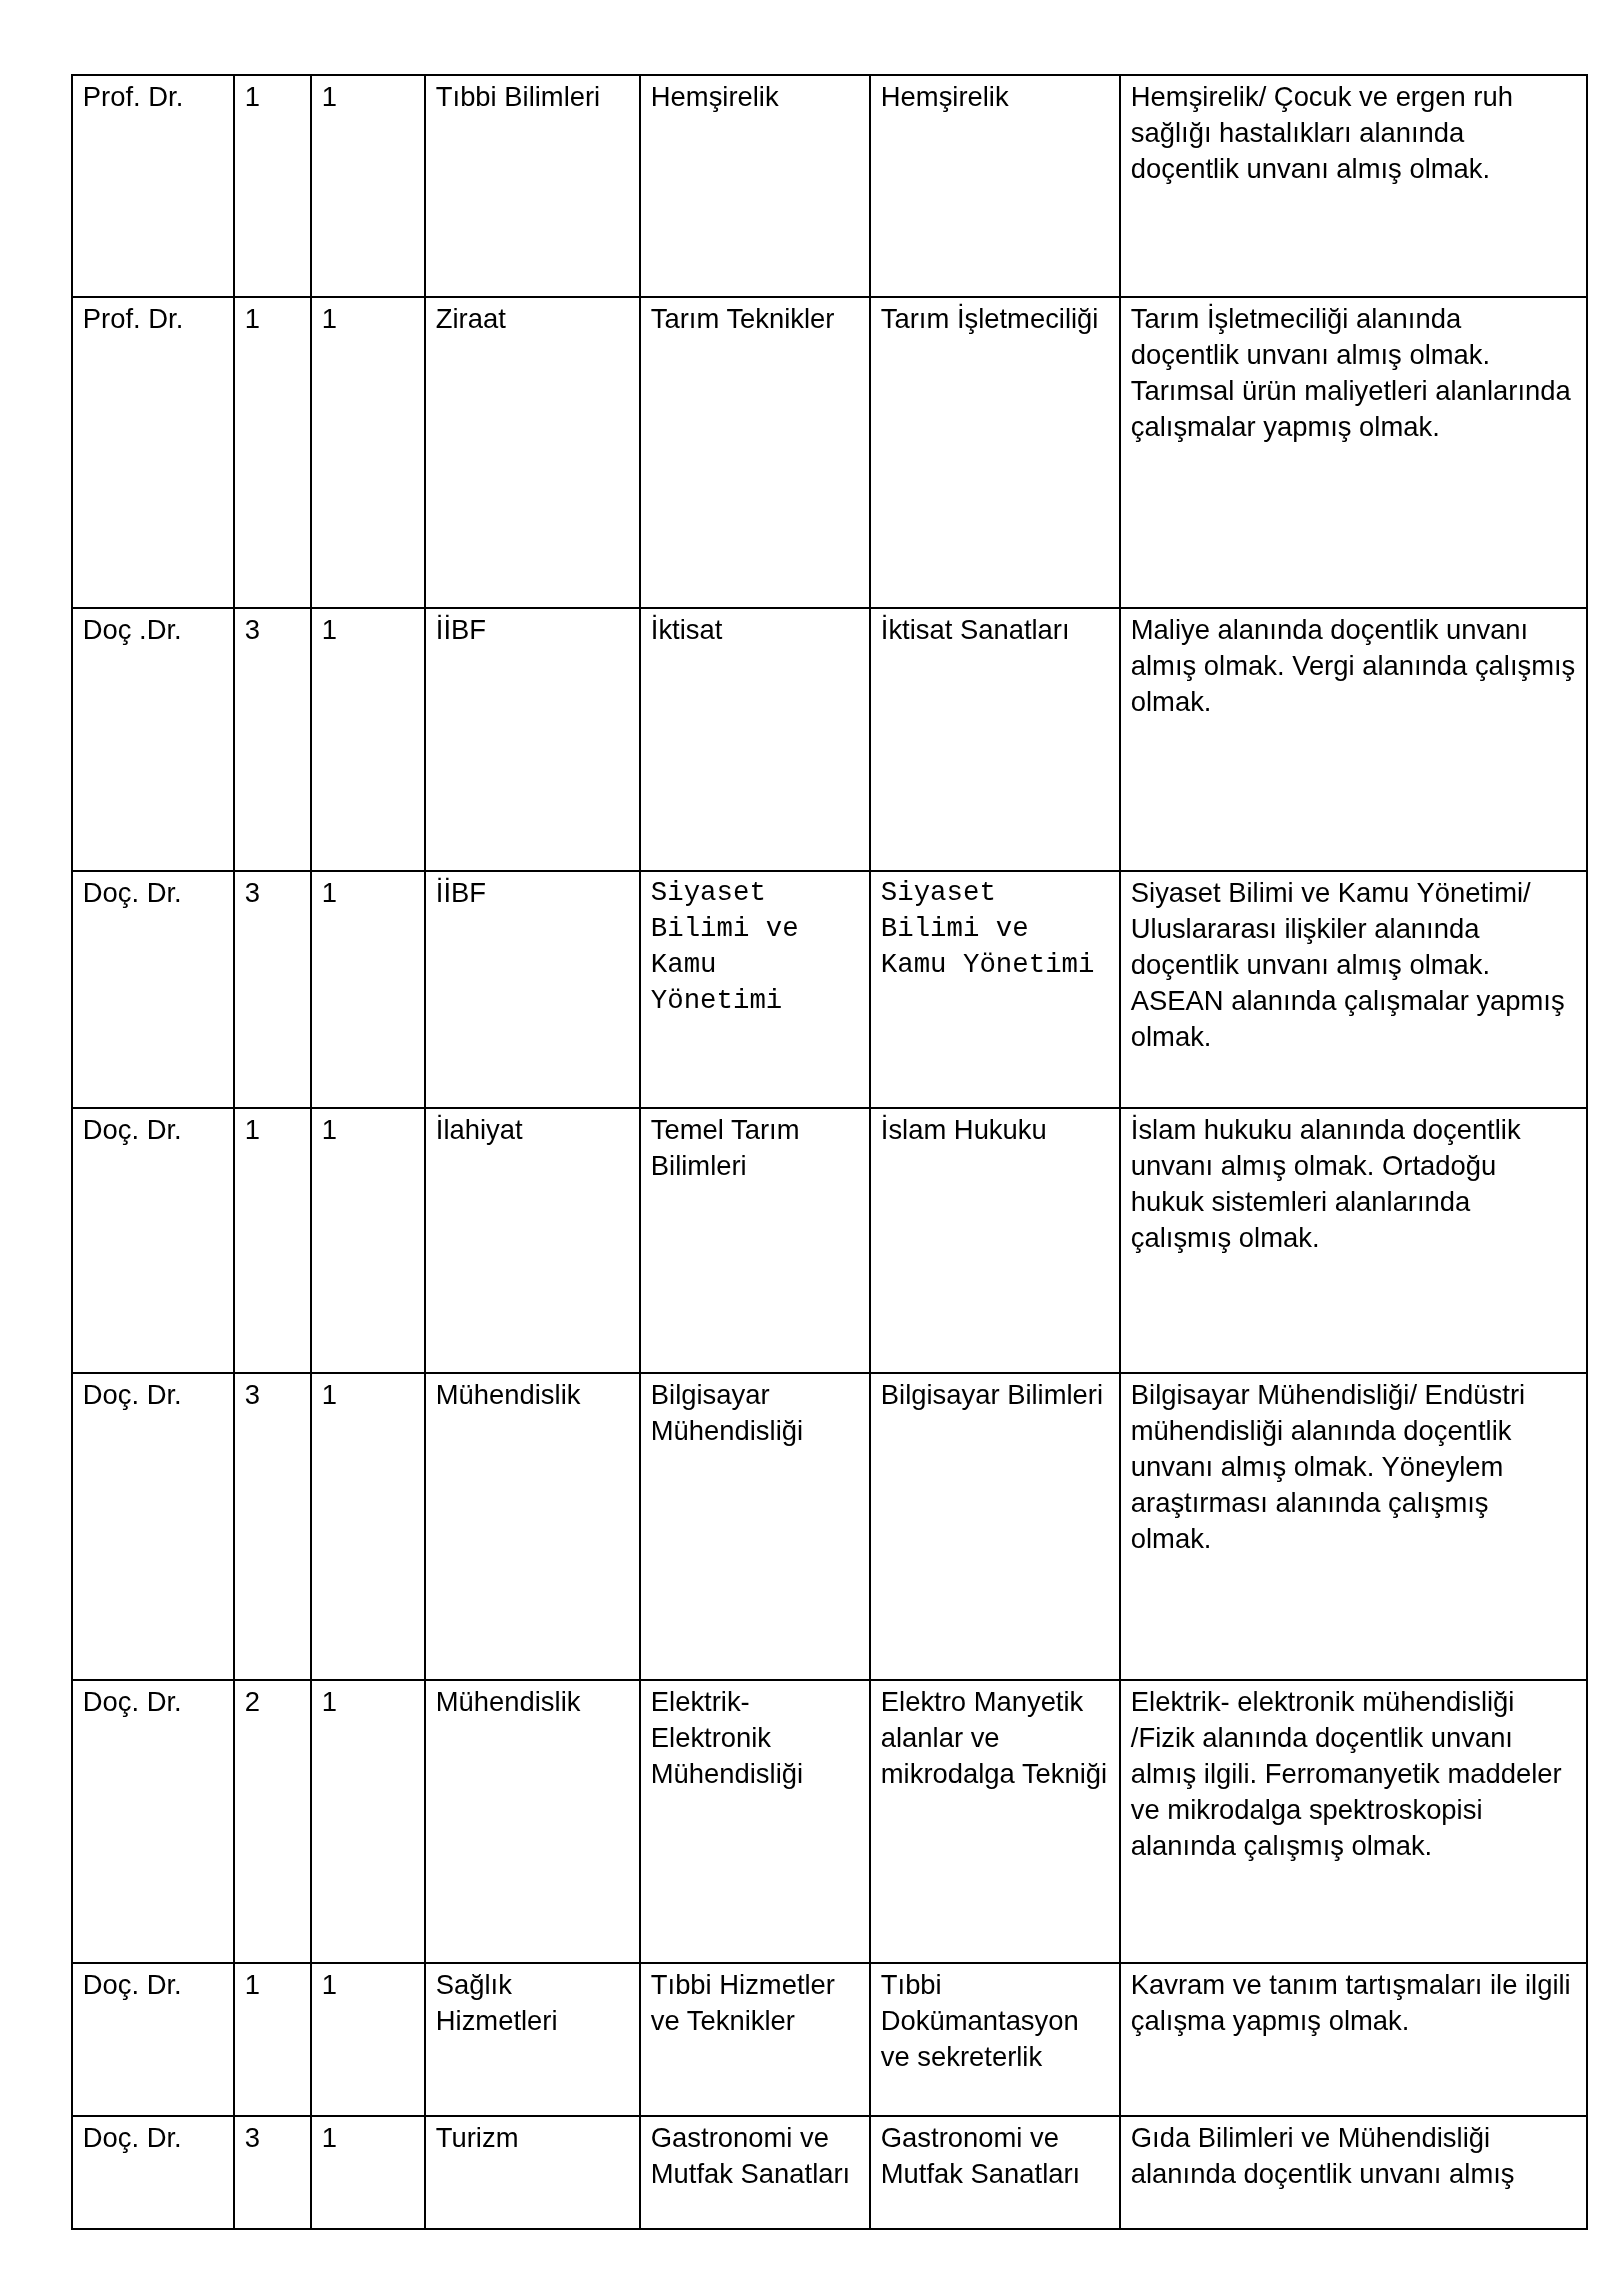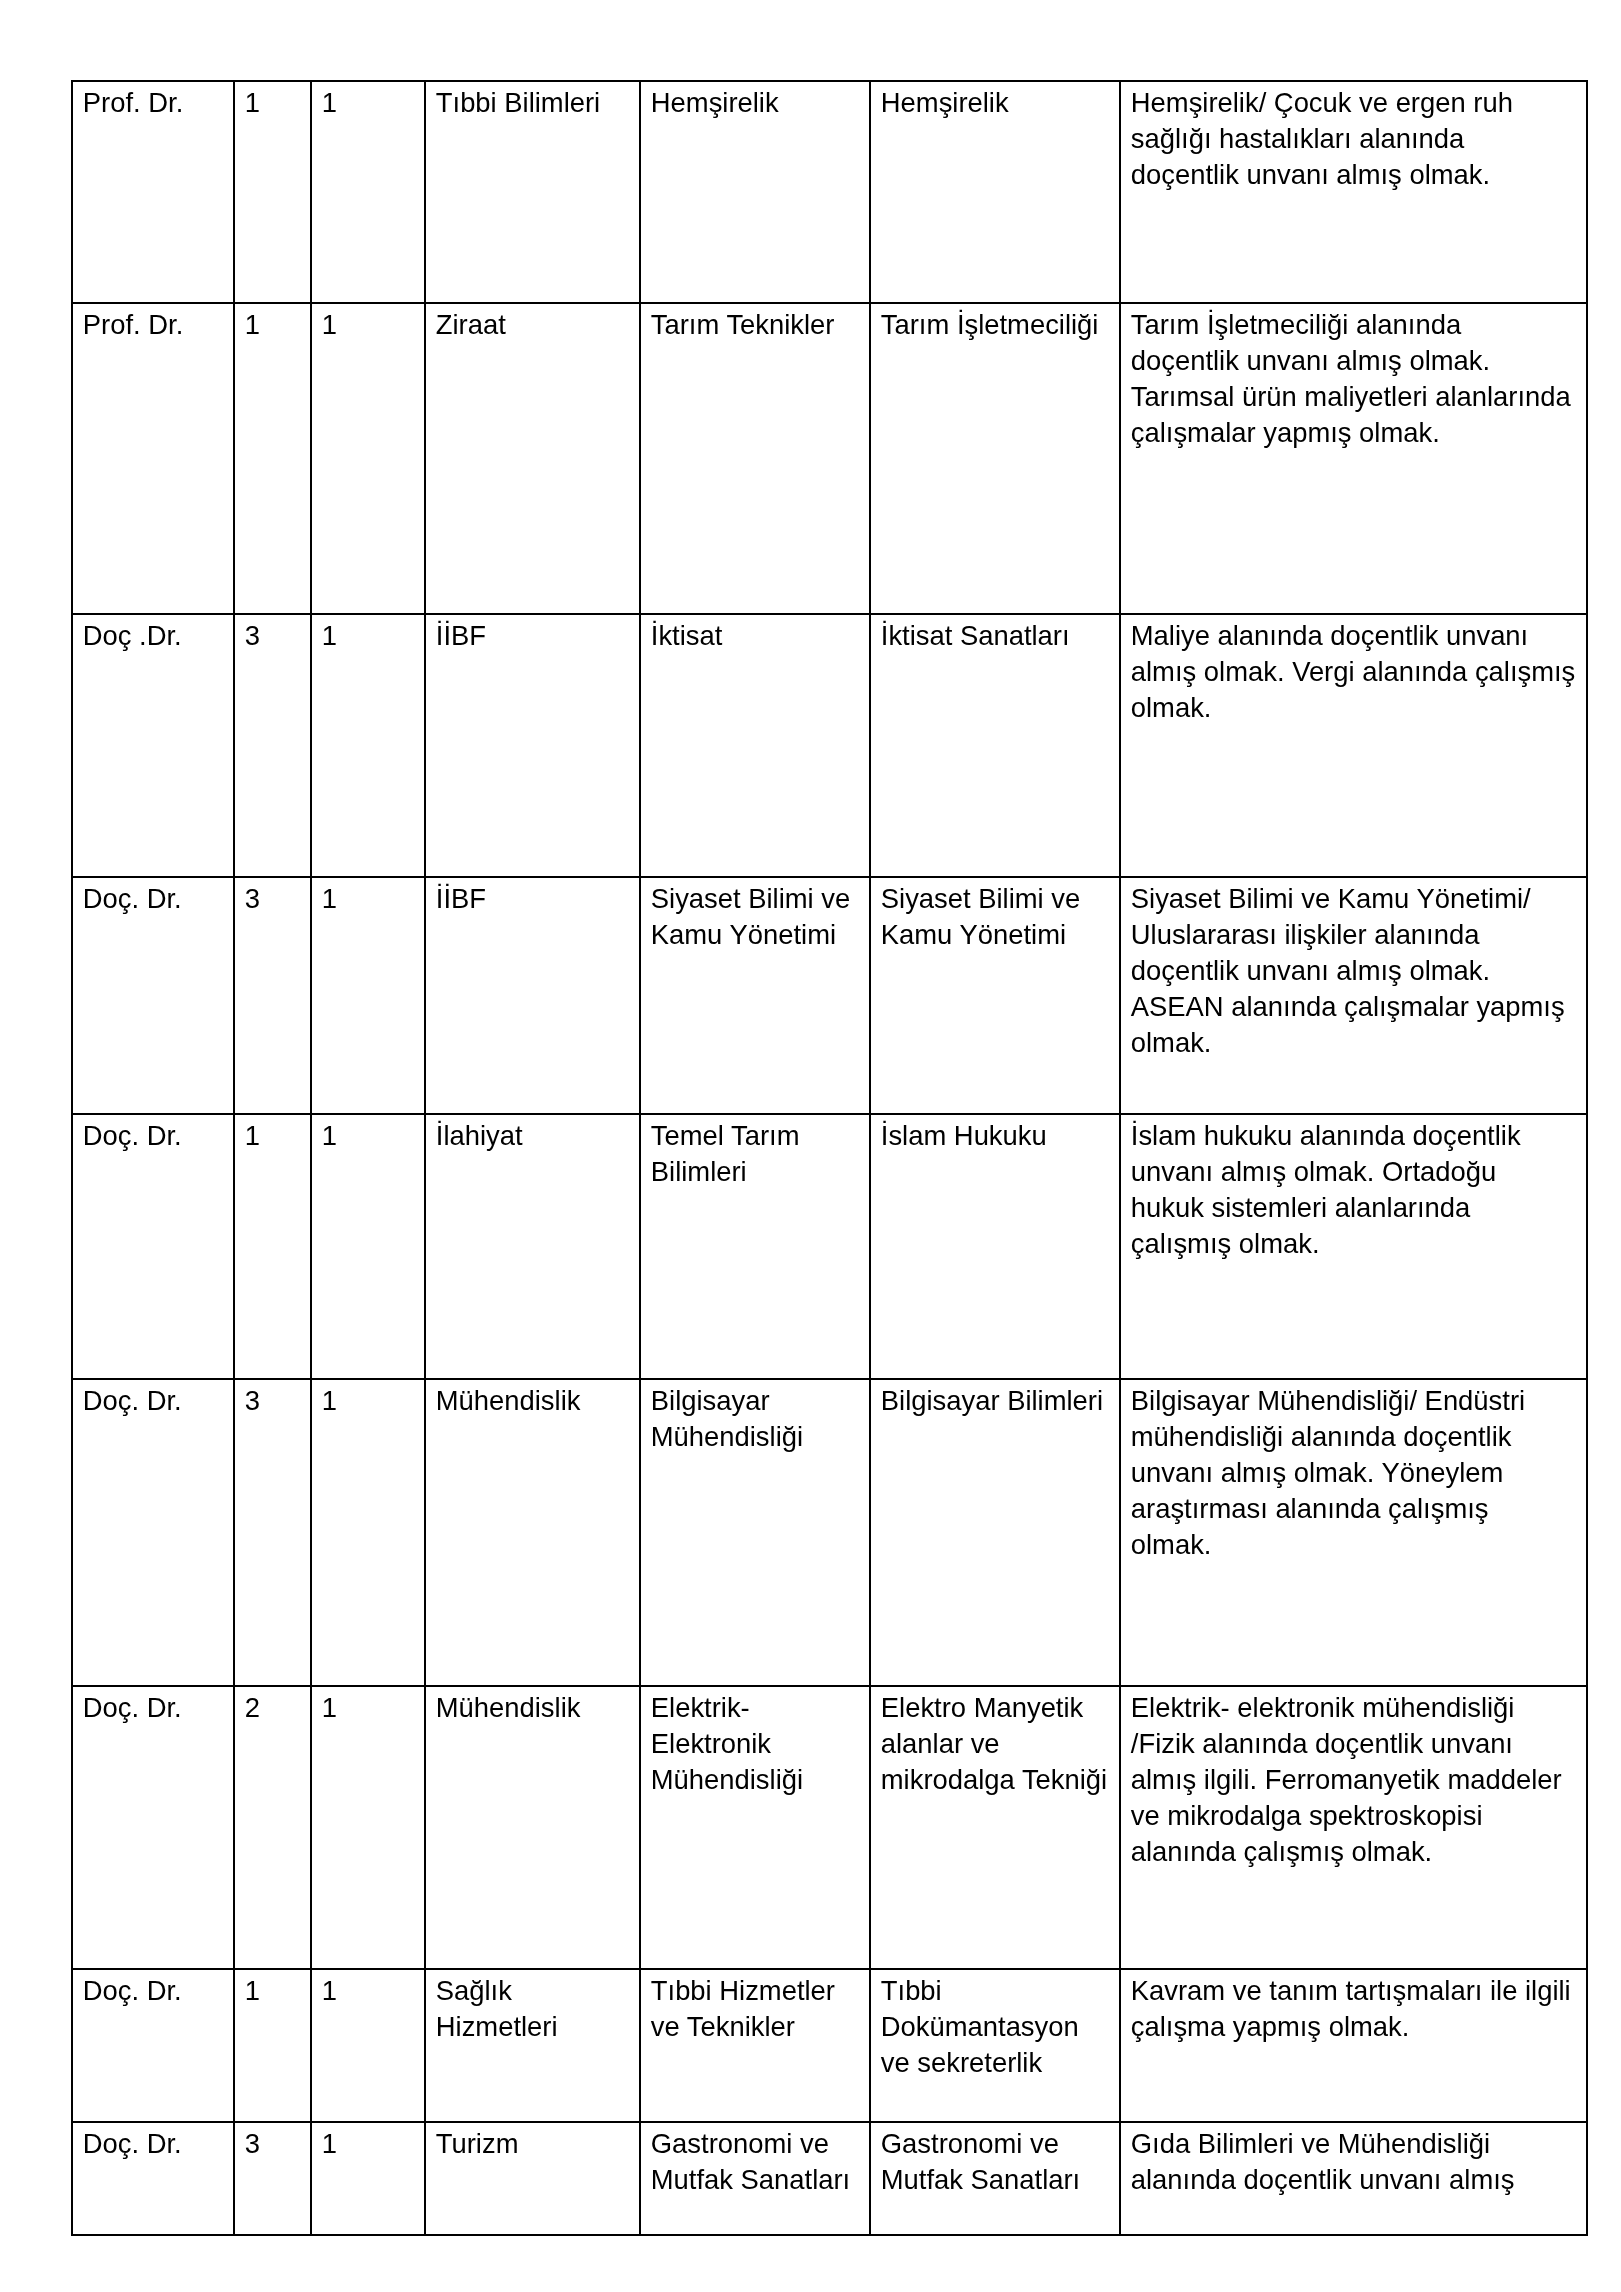--- a/index.html
+++ b/index.html
@@ -11,42 +11,42 @@
     position: relative;
     width: 1621px;
     height: 2293px;
     background: #ffffff;
     font-family: "Liberation Sans", "DejaVu Sans", sans-serif;
     color: #000000;
   }
   table.doc-table {
     position: absolute;
     left: 71px;
-    top: 80px;
+    top: 74px;
     width: 1514px;
     border-collapse: collapse;
     table-layout: fixed;
     border: 2.9px solid #000000;
   }
   table.doc-table td {
     border: 2px solid #000000;
     vertical-align: top;
     padding: 2.9px 9.8px 2px 9.8px;
     font-size: 27.4px;
     line-height: 36px;
     color: #000000;
     overflow: hidden;
     word-wrap: break-word;
   }
   
   td.c4 { padding-right: 19.6px; }
   td.c5 { padding-right: 27.4px; }
   
   td.serif {
-    font-family: Liberation Sans, sans-serif;
+    font-family: Liberation Mono, monospace;
     font-size: 24.5px;
     line-height: 33px;
   }
   
   tr.r0 { height: 222px; }
   tr.r1 { height: 311px; }
   tr.r2 { height: 263px; }
   tr.r3 { height: 237px; }
   tr.r4 { height: 265px; }
   tr.r5 { height: 307px; }

